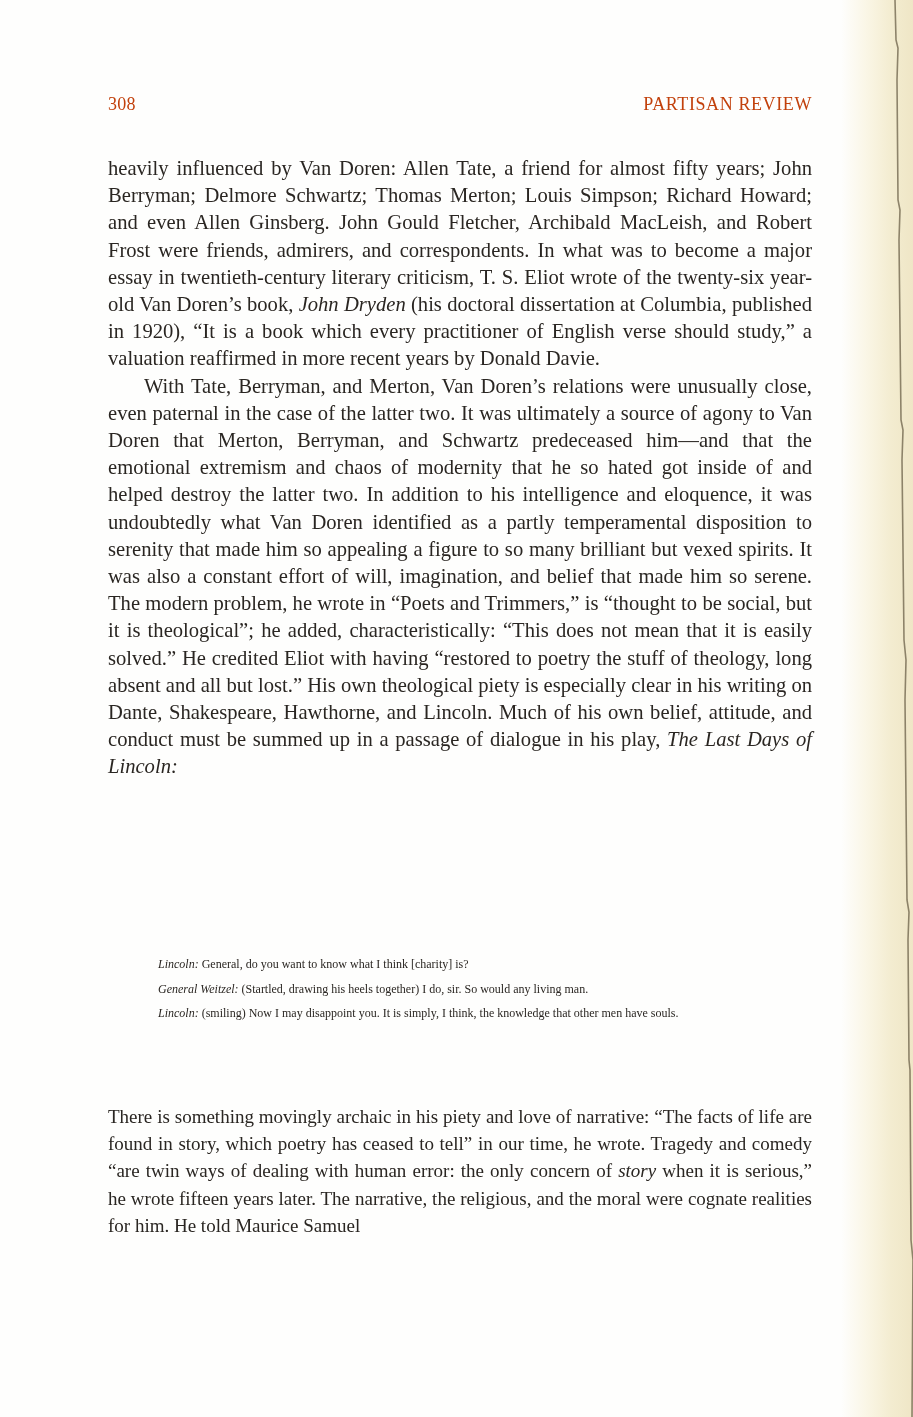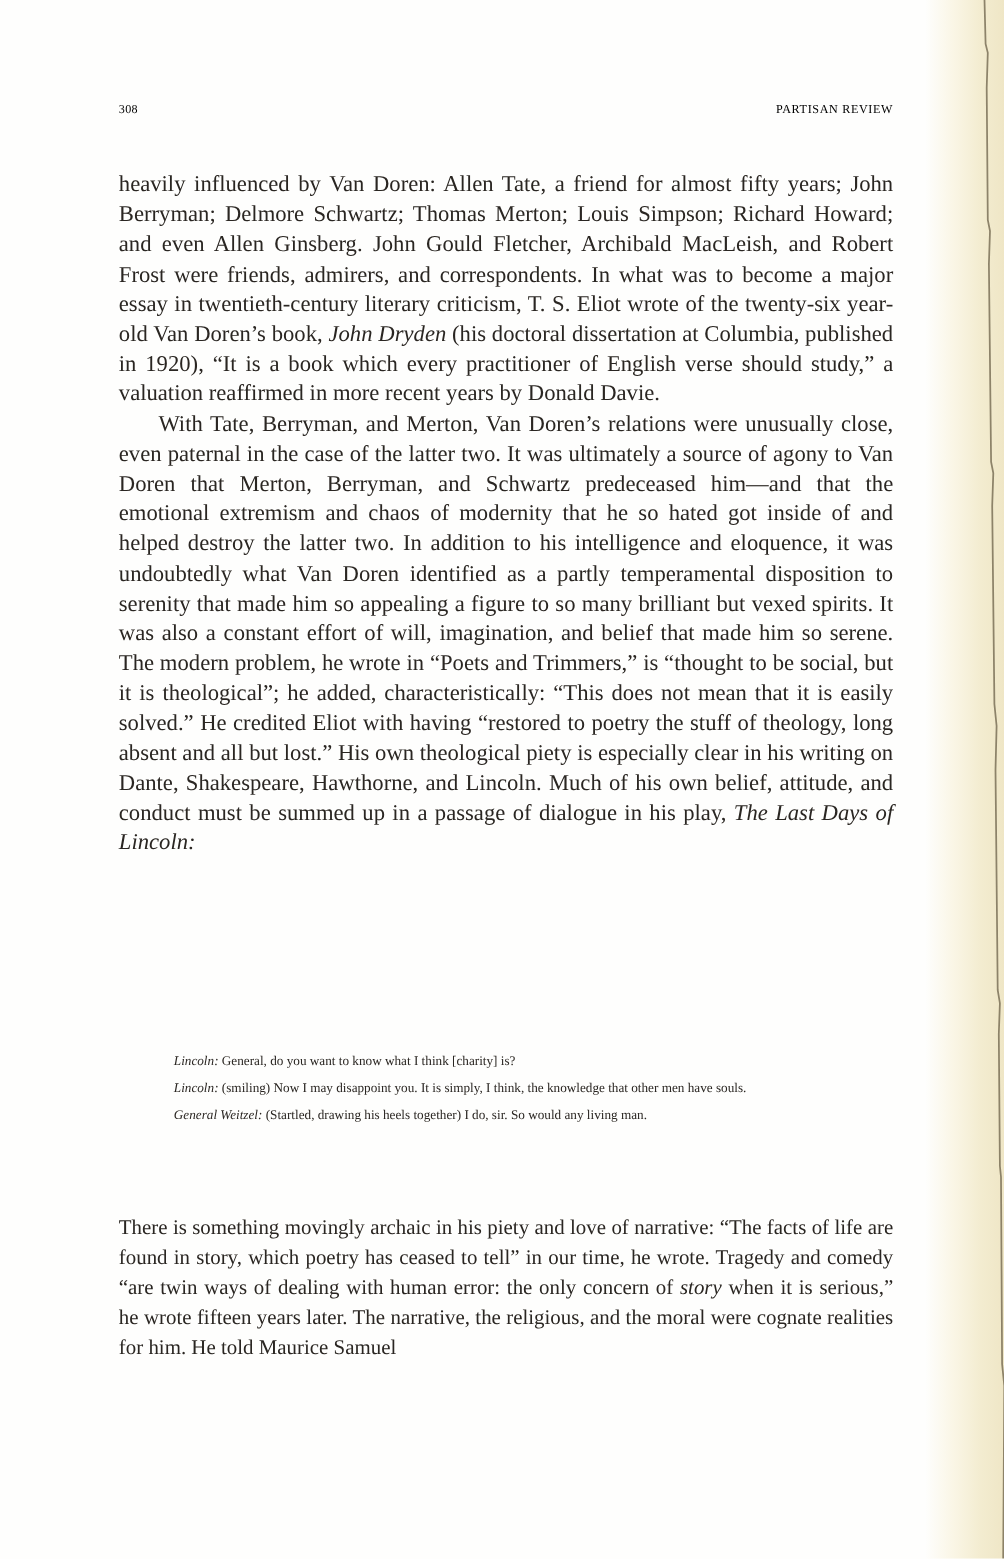--- a/index.html
+++ b/index.html
@@ -29,23 +29,23 @@
       right: 0;
       width: 60px;
       height: 1417px;
     }
     .running-head {
       position: absolute;
       top: 94px;
       left: 108px;
       width: 704px;
       height: 20px;
-      font-size: 11px;
+      font-size: 18px;
       letter-spacing: 0.3px;
-      color: #000000;
+      color: #c2410c;
     }
     .page-number {
       position: absolute;
       left: 0;
       top: 0;
     }
     .journal-title {
       position: absolute;
       right: 0;
       top: 0;
@@ -104,19 +104,19 @@
   <span class="journal-title">PARTISAN REVIEW</span>
 </header>
 
 <article class="body-text">
   <p><span>heavily influenced by Van Doren: Allen Tate, a friend for almost fifty years; John Berryman; Delmore Schwartz; Thomas Merton; Louis Simpson; Richard Howard; and even Allen Ginsberg. John Gould Fletcher, Archibald MacLeish, and Robert Frost were friends, admirers, and correspondents. In what was to become a major essay in twentieth-century literary criticism, T. S. Eliot wrote of the twenty-six year-old Van Doren’s book, </span><em>John Dryden</em><span> (his doctoral dissertation at Columbia, published in 1920), “It is a book which every practitioner of English verse should study,” a valuation reaf­firmed in more recent years by Donald Davie.</span></p>
   <p class="indent"><span>With Tate, Berryman, and Merton, Van Doren’s relations were unusually close, even paternal in the case of the latter two. It was ultimately a source of agony to Van Doren that Merton, Berry­man, and Schwartz predeceased him—and that the emotional ex­tremism and chaos of modernity that he so hated got inside of and helped destroy the latter two. In addition to his intelligence and elo­quence, it was undoubtedly what Van Doren identified as a partly temperamental disposition to serenity that made him so appealing a figure to so many brilliant but vexed spirits. It was also a constant ef­fort of will, imagination, and belief that made him so serene. The modern problem, he wrote in “Poets and Trimmers,” is “thought to be social, but it is theological”; he added, characteristically: “This does not mean that it is easily solved.” He credited Eliot with having “restored to poetry the stuff of theology, long absent and all but lost.” His own theological piety is especially clear in his writing on Dante, Shakespeare, Hawthorne, and Lincoln. Much of his own belief, at­titude, and conduct must be summed up in a passage of dialogue in his play, </span><em>The Last Days of Lincoln:</em></p>
 </article>
 
 <blockquote class="extract" style="margin:0;">
   <p><em>Lincoln:</em><span> General, do you want to know what I think [charity] is?</span></p>
+  <p><em>General Weitzel:</em><span> (Startled, drawing his heels together) I do, sir. So would any living man.</span></p>
   <p><em>Lincoln:</em><span> (smiling) Now I may disappoint you. It is simply, I think, the knowledge that other men have souls.</span></p>
-  <p><em>General Weitzel:</em><span> (Startled, drawing his heels together) I do, sir. So would any living man.</span></p>
 </blockquote>
 
 <section class="continuation">
   <p><span>There is something movingly archaic in his piety and love of narra­tive: “The facts of life are found in story, which poetry has ceased to tell” in our time, he wrote. Tragedy and comedy “are twin ways of dealing with human error: the only concern of </span><em>story</em><span> when it is seri­ous,” he wrote fifteen years later. The narrative, the religious, and the moral were cognate realities for him. He told Maurice Samuel</span></p>
 </section>
 
 </body></html>

